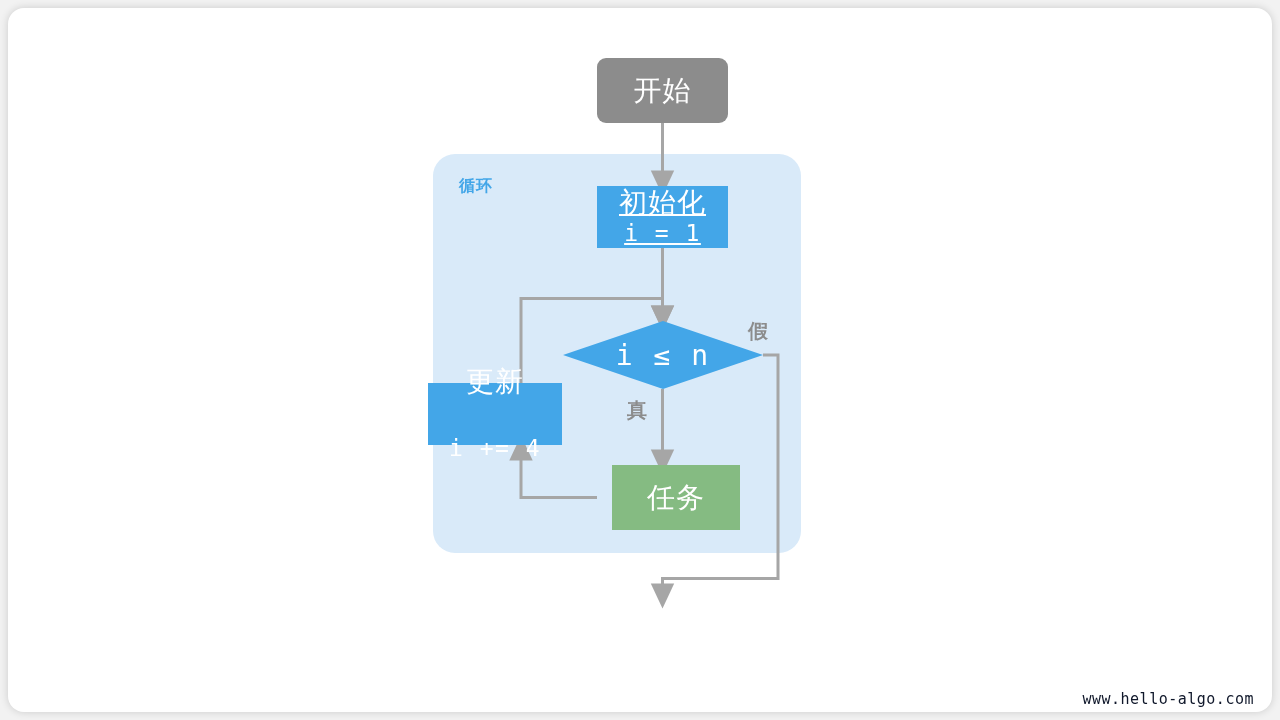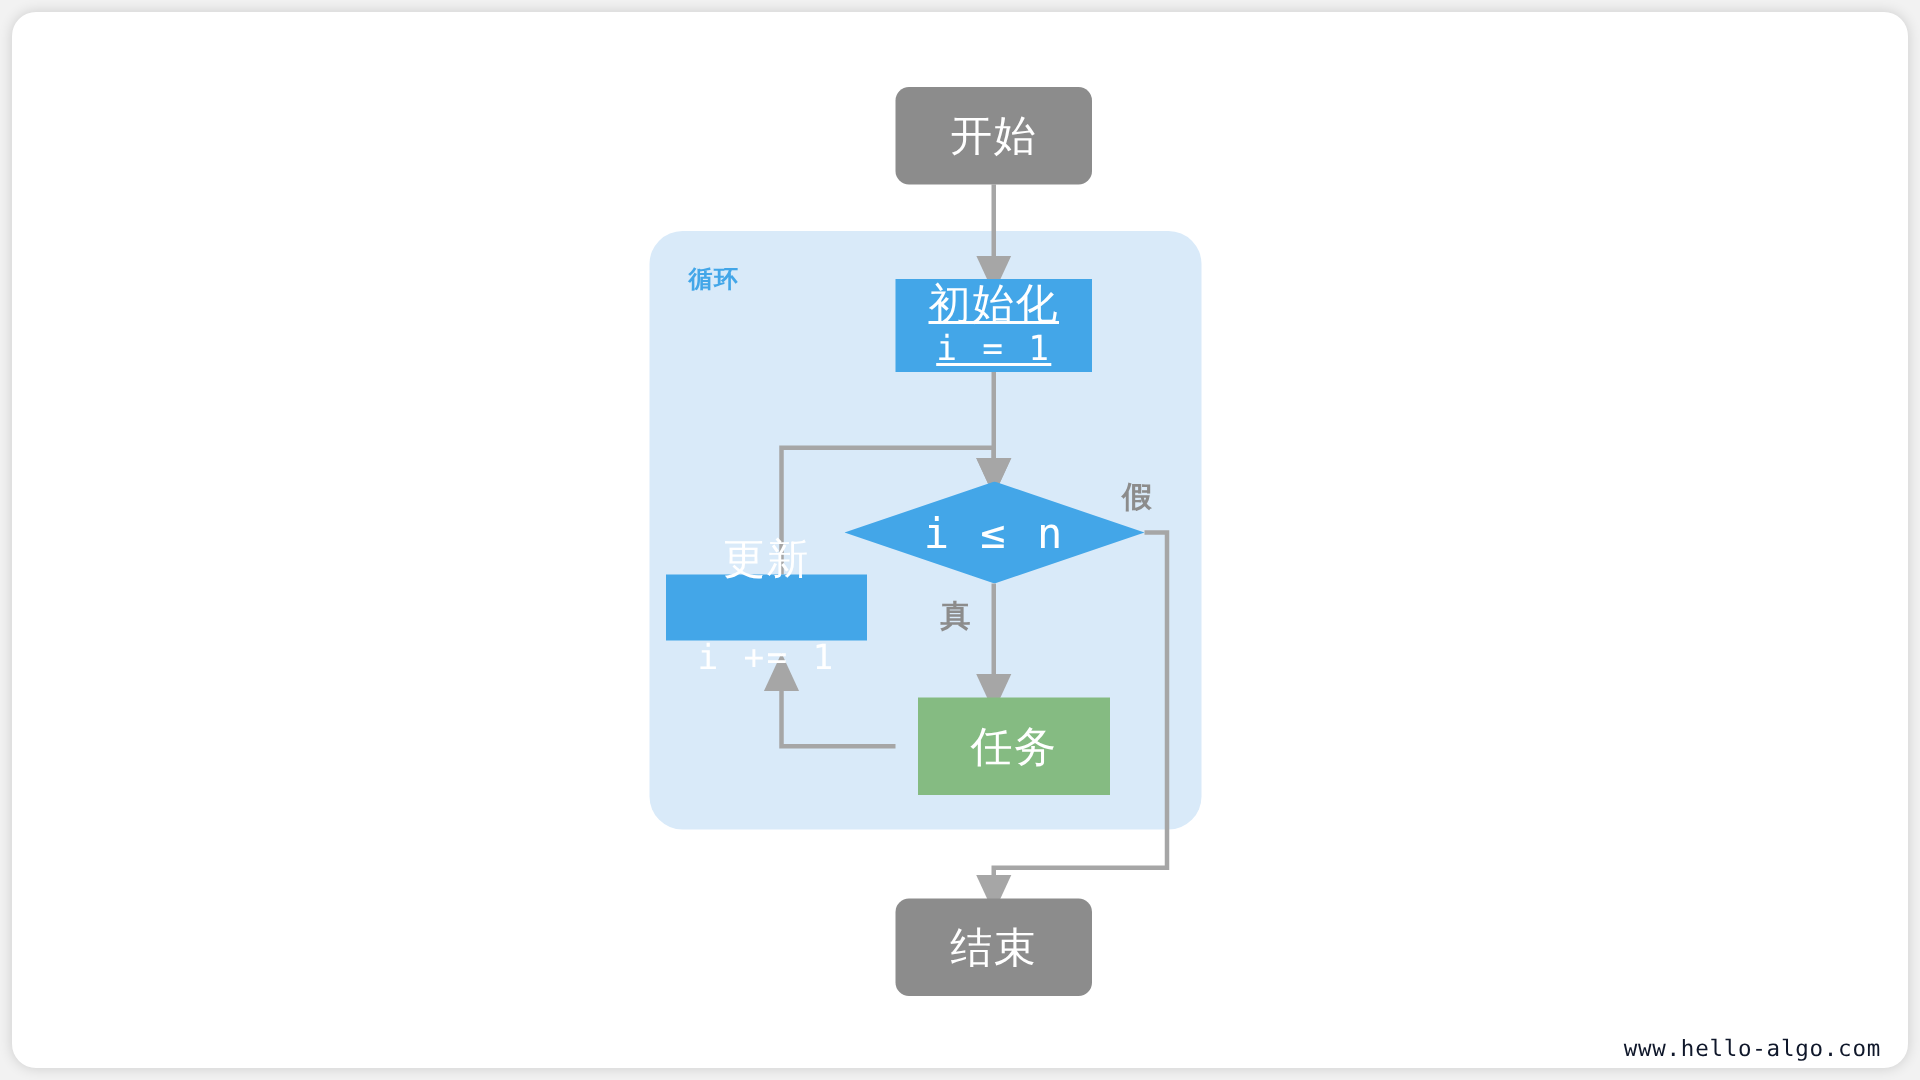--- a/index.html
+++ b/index.html
@@ -81,21 +81,21 @@
     top: 168px;
     font-size: 16px;
     font-weight: bold;
     color: #43a6e8;
     letter-spacing: 1px;
   }
 
   #node-start { left: 589px; top: 50px; width: 131px; height: 65px; }
   #node-end   { left: 589px; top: 591px; width: 131px; height: 65px; }
   #node-init  { left: 589px; top: 178px; width: 131px; height: 62px; text-decoration: underline; }
-  #node-update{ left: 436px; top: 375px; width: 134px; height: 44px; gap: 36px; }
+  #node-update{ left: 420px; top: 375px; width: 134px; height: 62px; gap: 36px; }
   #node-task  { left: 604px; top: 457px; width: 128px; height: 65px; align-items: center; }
 
   #node-decision {
     position: absolute;
     left: 555px;
     top: 313px;
     width: 200px;
     height: 68px;
   }
   #node-decision .dtext {
@@ -175,30 +175,27 @@
 
       <div id="node-decision">
         <svg width="200" height="68" viewBox="0 0 200 68">
           <polygon points="100,0 200,34 100,68 0,34" fill="#43a6e8"></polygon>
         </svg>
         <div class="dtext">i ≤ n</div>
       </div>
 
       <div class="node process-blue" id="node-update">
         <span class="l1">更新</span>
-        <span class="l2">i += 1</span>
+        <span class="l2">i += 4</span>
       </div>
 
       <div class="node process-green" id="node-task">
         <span class="l1">任务</span>
       </div>
 
-      <div class="node terminal" id="node-end">
-        <span class="l1">结束</span>
-      </div>
 
       <div class="branch-label" id="label-true">真</div>
       <div class="branch-label" id="label-false">假</div>
 
       <div id="watermark">www.hello-algo.com</div>
 
     </div>
   </div>
 </div>
 

